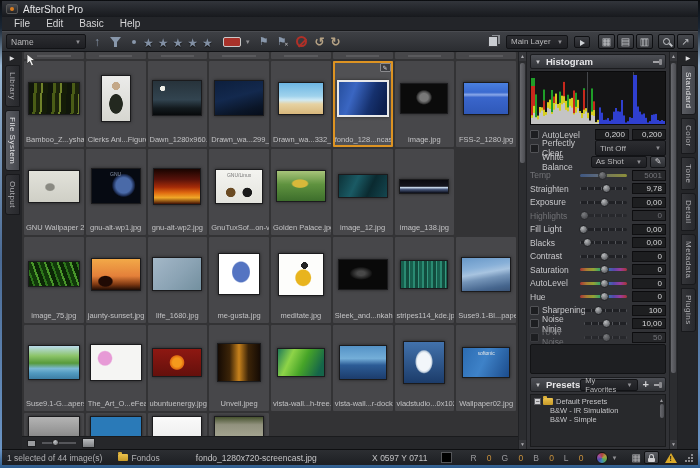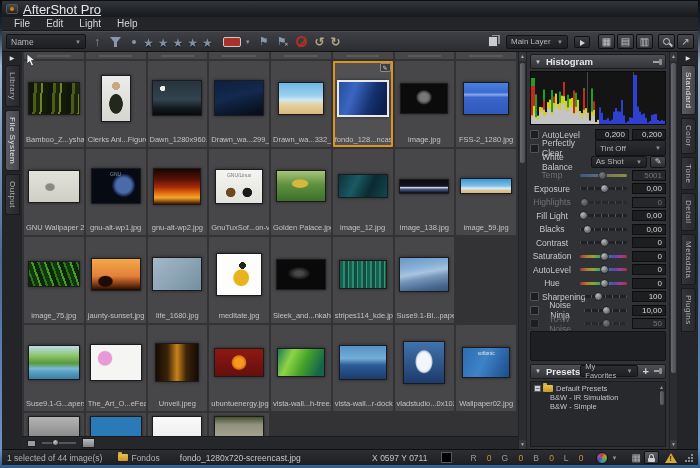--- a/index.html
+++ b/index.html
@@ -6,21 +6,21 @@
   html,body { width:700px; height:468px; background:#000; }
   body { font-family:"Liberation Sans", sans-serif; overflow:hidden; }
   .frame { width:700px; height:468px; padding:1px 2px 3px 2px;
     background:linear-gradient(180deg,#0b0d10 0%,#1a2736 6%,#9ab8d4 14%,#4a6a94 55%,#6a94c4 96%,#2d5b8c 100%); }
   .win { width:696px; height:464px; background:#2b2c2f; display:flex; flex-direction:column; }
 
   
   .titlebar { height:16px; background:linear-gradient(#32353b,#17191d); display:flex; align-items:center; padding-left:4px; flex:0 0 auto; }
   .app-icon { width:12px; height:10px; background:linear-gradient(#4a4c50,#222326); border:1px solid #555; border-radius:2px; position:relative; margin-right:5px; }
   .app-icon::after { content:""; position:absolute; left:3px; top:2px; width:4px; height:4px; border-radius:50%; background:#d87c20; }
-  .title-text { color:#e6e6e8; font-size:13px;text-decoration:underline; }
+  .title-text { color:#e6e6e8; font-size:10px; }
   .menubar { height:14px; background:#232529; display:flex; align-items:center; padding-left:4px; flex:0 0 auto; border-bottom:1px solid #17181b; }
   .menu-item { color:#d6d6d8; font-size:10px; padding:0 8px; cursor:default; }
   .toolbar { height:21px; background:linear-gradient(#3e4045,#2b2d31); border-top:1px solid #4a4c51; border-bottom:1px solid #121316;
     display:flex; align-items:center; padding:0 4px; flex:0 0 auto; }
   .dd { height:15px; background:linear-gradient(#2c2d31,#1e1f23); border:1px solid #121316; border-radius:2px;
     display:flex; align-items:center; justify-content:space-between; padding:0 4px; color:#b8b8ba; font-size:8.5px; }
   .dd-arrow { font-size:6px; color:#909094; margin-left:4px; }
   .tb-icon { color:#8897ab; font-size:12px; margin:0 4px; line-height:1; }
   .tb-dot { width:4px; height:4px; border-radius:50%; background:#8897ab; margin:0 5px; }
   .star { color:#8290a4; font-size:12px; margin:0 2px; text-shadow:0 1px 1px #111; }
@@ -82,21 +82,21 @@
   .sechdr { height:15px; flex:0 0 auto; background:linear-gradient(#4d4f55,#323438); border:1px solid #1b1c1f; border-radius:2px;
     display:flex; align-items:center; padding:0 4px; margin-bottom:2px; }
   .sechdr .tri { font-size:6px; color:#c9c9cc; margin-right:5px; }
   .sechdr .sectitle { color:#e6e6e8; font-size:9.5px; font-weight:bold; flex:1; }
   .pin { width:8px; height:2px; background:#a2a2a6; position:relative; }
   .pin::after { content:""; position:absolute; right:-1px; top:-2px; width:3px; height:6px; background:#8a8a8e; border-radius:1px; }
   .hist { height:54px; flex:0 0 auto; background:#141415; border:1px solid #0a0a0b; margin-bottom:3px; }
   .adjrows { flex:0 0 auto; }
   .adj-row { height:13.5px; display:flex; align-items:center; }
   .adj-label { color:#c8c8cb; font-size:8.5px; }
-  .adj-label.fix { width:48px; text-align:center; padding-right:4px; flex:0 0 auto; }
+  .adj-label.fix { width:48px; text-align:left; padding-right:4px; flex:0 0 auto; }
   .adj-row.disabled .adj-label { color:#717276; }
   .cb { width:9px; height:9px; background:#1d1e21; border:1px solid #515256; border-radius:1px; margin-right:3px; flex:0 0 auto; }
   .adj-row.disabled .cb { border-color:#3a3b3f; }
   .spacer { flex:1 1 auto; }
   .valbox { width:34px; height:11px; flex:0 0 auto; background:#1d1e20; border:1px solid #0f0f11; border-top-color:#0a0a0c;
     color:#d8d8da; font-size:8px; text-align:right; padding-right:3px; line-height:9px; margin-left:3px; border-radius:1px; }
   .adj-row.disabled .valbox { color:#74757a; background:#26272a; }
   .sl-track { flex:1 1 auto; height:3px; border-radius:2px; background:#202125; position:relative; margin:0 2px;
     background-image:repeating-linear-gradient(90deg,#54565b 0 1px,transparent 1px 7px); }
   .sl-track.t-temp { background:linear-gradient(90deg,#4a76c0 0%,#7c96b8 35%,#b8bc6a 65%,#d8dc3c 100%); }
@@ -150,21 +150,21 @@
 <div class="win">
 
   <div class="titlebar">
     <span class="app-icon"></span>
     <span class="title-text">AfterShot Pro</span>
   </div>
 
   <div class="menubar" id="menubar">
         <span class="menu-item">File</span>
         <span class="menu-item">Edit</span>
-        <span class="menu-item">Light</span>
+        <span class="menu-item">Basic</span>
         <span class="menu-item">Help</span>
       </div>
 
   <div class="toolbar">
     <div class="dd" style="width:80px">
       <span>Name</span>
       <span class="dd-arrow">▼</span>
     </div>
     <span class="tb-icon" style="margin-left:8px">↑</span>
     <svg width="13" height="12" style="margin:0 5px">
@@ -317,26 +317,20 @@
                   <div class="thumb" style="width: 50px; height: 24px; background: linear-gradient(115deg, rgb(13, 50, 56) 0%, rgb(26, 90, 100) 35%, rgb(10, 42, 48) 65%, rgb(20, 70, 79) 100%);"></div>
                 </div>
                 <div class="fname">image_12.jpg</div>
               </div>
               <div class="gcell">
                 <div class="twrap">
                   <div class="thumb" style="width: 50px; height: 15px; background: linear-gradient(rgb(10, 10, 16) 0%, rgb(20, 20, 30) 48%, rgb(200, 216, 236) 58%, rgb(72, 88, 124) 72%, rgb(10, 12, 22) 100%);"></div>
                 </div>
                 <div class="fname">image_138.jpg</div>
               </div>
-              <div class="gcell">
-                <div class="twrap">
-                  <div class="thumb" style="width: 52px; height: 16px; background: linear-gradient(rgb(62, 150, 212) 0%, rgb(124, 194, 232) 50%, rgb(220, 238, 246) 66%, rgb(221, 199, 156) 80%, rgb(208, 182, 132) 100%);"></div>
-                </div>
-                <div class="fname">image_59.jpg</div>
-              </div>
             </div>
             <div class="grow">
               <div class="gcell">
                 <div class="twrap">
                   <div class="thumb" style="width: 52px; height: 26px; background: repeating-linear-gradient(70deg, rgb(11, 38, 6) 0px, rgb(11, 38, 6) 4px, rgb(44, 116, 26) 4px, rgb(44, 116, 26) 6px, rgb(17, 56, 10) 6px, rgb(17, 56, 10) 10px, rgb(73, 150, 42) 10px, rgb(73, 150, 42) 12px);"></div>
                 </div>
                 <div class="fname">image_75.jpg</div>
               </div>
               <div class="gcell">
                 <div class="twrap">
@@ -345,20 +339,26 @@
                 <div class="fname">jaunty-sunset.jpg</div>
               </div>
               <div class="gcell">
                 <div class="twrap">
                   <div class="thumb" style="width: 50px; height: 34px; background: linear-gradient(135deg, rgb(164, 184, 200) 0%, rgb(139, 163, 180) 55%, rgb(115, 144, 159) 100%);"></div>
                 </div>
                 <div class="fname">life_1680.jpg</div>
               </div>
               <div class="gcell">
                 <div class="twrap">
+                  <div class="thumb" style="width: 42px; height: 42px; background: radial-gradient(36% 42% at 55% 45%, rgb(84, 116, 194) 0px, rgb(84, 116, 194) 58%, rgba(0, 0, 0, 0) 66%), rgb(255, 255, 255);"></div>
+                </div>
+                <div class="fname">me-gusta.jpg</div>
+              </div>
+              <div class="gcell">
+                <div class="twrap">
                   <div class="thumb" style="width: 46px; height: 43px; background: radial-gradient(30% 34% at 55% 58%, rgb(232, 180, 30) 0px, rgb(232, 180, 30) 55%, rgba(0, 0, 0, 0) 64%), radial-gradient(4px at 58% 28%, rgb(34, 34, 34) 0px, rgb(34, 34, 34) 85%, rgba(0, 0, 0, 0) 90%), rgb(253, 253, 251);"></div>
                 </div>
                 <div class="fname">meditate.jpg</div>
               </div>
               <div class="gcell">
                 <div class="twrap">
                   <div class="thumb" style="width: 50px; height: 31px; background: radial-gradient(32% 30% at 46% 46%, rgb(72, 72, 72) 0px, rgb(72, 72, 72) 25%, rgb(28, 28, 28) 62%, rgba(0, 0, 0, 0) 75%), rgb(9, 9, 9);"></div>
                 </div>
                 <div class="fname">Sleek_and...nkahn.jpg</div>
               </div>
@@ -383,29 +383,29 @@
                 <div class="fname">Suse9.1-G...apers.jpg</div>
               </div>
               <div class="gcell">
                 <div class="twrap">
                   <div class="thumb" style="width: 52px; height: 37px; background: radial-gradient(26% 38% at 28% 38%, rgb(231, 154, 214) 0px, rgb(231, 154, 214) 50%, rgba(0, 0, 0, 0) 60%), rgb(245, 245, 243);"></div>
                 </div>
                 <div class="fname">The_Art_O...eFear.jpg</div>
               </div>
               <div class="gcell">
                 <div class="twrap">
+                  <div class="thumb" style="width: 50px; height: 29px; background: radial-gradient(11px, rgb(245, 154, 28) 0px, rgb(245, 154, 28) 40%, rgb(224, 106, 16) 62%, rgba(0, 0, 0, 0) 70%), linear-gradient(rgb(142, 24, 18), rgb(100, 16, 12));"></div>
+                </div>
+                <div class="fname">ubuntuenergy.jpg</div>
+              </div>
+              <div class="gcell">
+                <div class="twrap">
                   <div class="thumb" style="width: 44px; height: 39px; background: linear-gradient(90deg, rgb(21, 11, 4) 0%, rgb(60, 36, 8) 28%, rgb(200, 130, 28) 50%, rgb(60, 36, 8) 72%, rgb(21, 11, 4) 100%);"></div>
                 </div>
                 <div class="fname">Unveil.jpeg</div>
-              </div>
-              <div class="gcell">
-                <div class="twrap">
-                  <div class="thumb" style="width: 50px; height: 29px; background: radial-gradient(11px, rgb(245, 154, 28) 0px, rgb(245, 154, 28) 40%, rgb(224, 106, 16) 62%, rgba(0, 0, 0, 0) 70%), linear-gradient(rgb(142, 24, 18), rgb(100, 16, 12));"></div>
-                </div>
-                <div class="fname">ubuntuenergy.jpg</div>
               </div>
               <div class="gcell">
                 <div class="twrap">
                   <div class="thumb" style="width: 48px; height: 29px; background: linear-gradient(115deg, rgb(31, 122, 88) 0%, rgb(142, 212, 72) 28%, rgb(70, 164, 40) 55%, rgb(21, 101, 74) 88%);"></div>
                 </div>
                 <div class="fname">vista-wall...h-tree.jpg</div>
               </div>
               <div class="gcell">
                 <div class="twrap">
                   <div class="thumb" style="width: 48px; height: 35px; background: linear-gradient(rgb(84, 146, 198) 0%, rgb(116, 174, 216) 38%, rgb(44, 92, 150) 58%, rgb(28, 60, 108) 100%);"></div>
@@ -680,20 +680,27 @@
               <span class="eyedrop">✎</span>
             </div>
             <div class="adj-row disabled">
               <span class="adj-label fix">Temp</span>
               <div class="sl-track t-temp">
                 <span class="sl-knob" style="left: 46%;"></span>
               </div>
               <div class="valbox">5001</div>
             </div>
             <div class="adj-row">
+              <span class="adj-label fix">Straighten</span>
+              <div class="sl-track">
+                <span class="sl-knob" style="left: 56%;"></span>
+              </div>
+              <div class="valbox">9,78</div>
+            </div>
+            <div class="adj-row">
               <span class="adj-label fix">Exposure</span>
               <div class="sl-track">
                 <span class="sl-knob" style="left: 50%;"></span>
               </div>
               <div class="valbox">0,00</div>
             </div>
             <div class="adj-row disabled">
               <span class="adj-label fix">Highlights</span>
               <div class="sl-track">
                 <span class="sl-knob" style="left: 8%;"></span>
@@ -813,21 +820,21 @@
           <div class="vtab">Detail</div>
           <div class="vtab">Metadata</div>
           <div class="vtab">Plugins</div>
         </div>
   </div>
 
   <div class="statusbar">
     <span>1 selected of 44 image(s)</span>
     <span class="folder" style="margin-left:16px"></span>
     <span>Fondos</span>
-    <span style="margin-left:20px;color:#c6c6c8">fondo_1280x720-screencast.jpg</span>
+    <span style="margin-left:36px;color:#c6c6c8">fondo_1280x720-screencast.jpg</span>
     <span class="spacer" style="flex:1"></span>
     <span style="color:#c2c2c4">X 0597 Y 0711</span>
     <span class="sb-swatch"></span>
     <span id="pxvals" style="display:flex;align-items:center">
           <span class="px-label">R</span>
           <span class="px-val">0</span>
           <span class="px-label">G</span>
           <span class="px-val">0</span>
           <span class="px-label">B</span>
           <span class="px-val">0</span>

